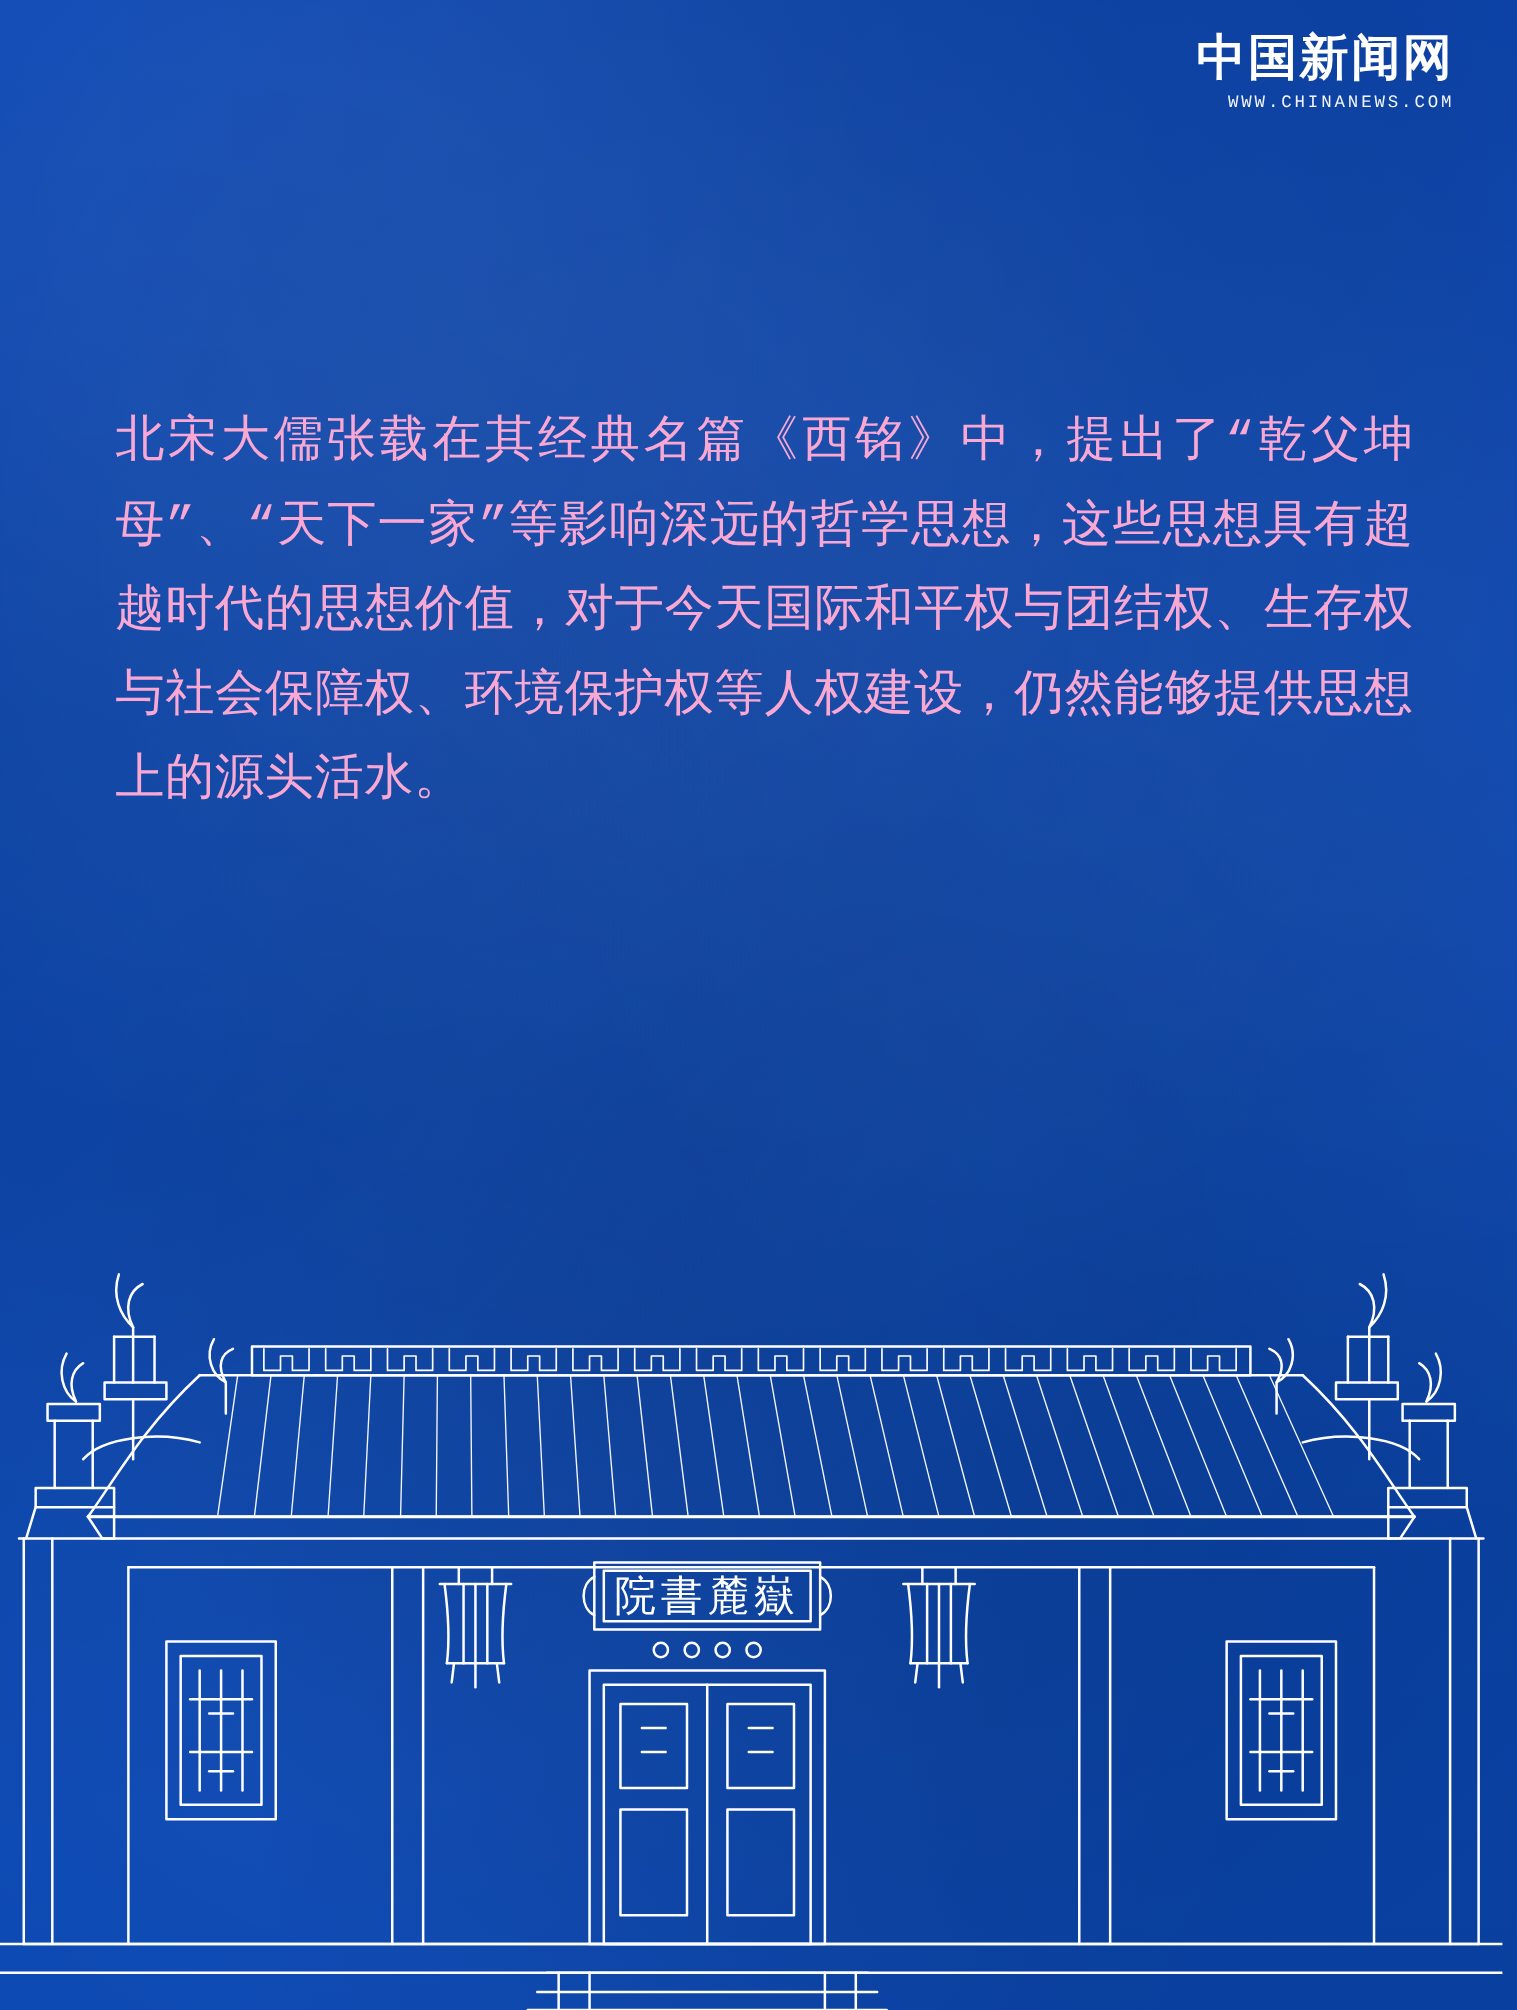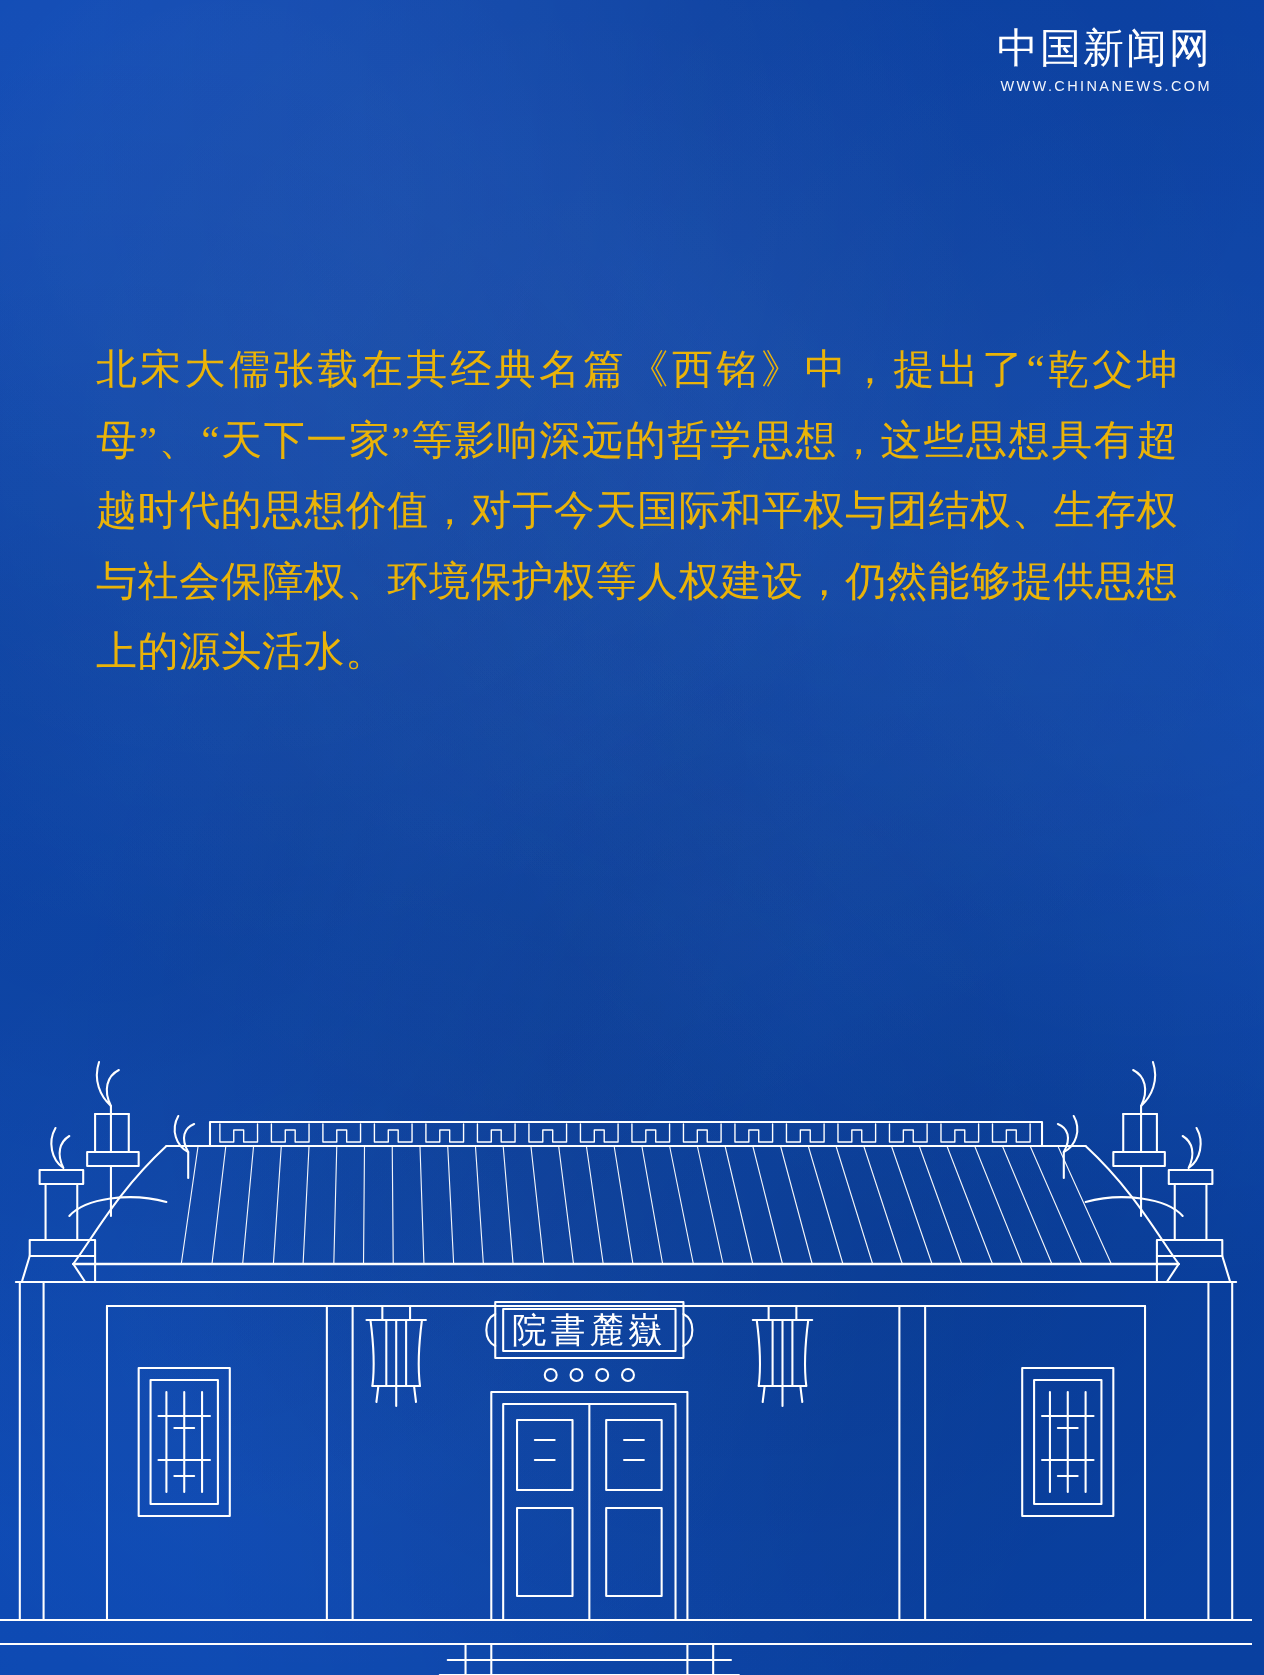--- a/index.html
+++ b/index.html
@@ -29,43 +29,43 @@
   .wrap{position:absolute;inset:0;}
 
   
   .logo{
     position:absolute;right:52px;top:26px;
     text-align:right;
     color:#fff;
   }
   .logo-cn{
     font-family:"DejaVu Serif","Liberation Serif",serif;
-    font-size:41px;font-weight:400;letter-spacing:2px;
+    font-size:41px;font-weight:700;letter-spacing:2px;
     line-height:1.1;white-space:nowrap;
     color:#ffffff;
     text-align:right;
   }
   .logo-url{
     margin-top:7px;
-    font-family:Liberation Sans, sans-serif;
+    font-family:Liberation Mono, monospace;
     font-size:14.5px;letter-spacing:2.4px;
     color:#f2f5fb;white-space:nowrap;margin-left:40px;
   }
 
   
   .quote{
     position:absolute;
     left:96px;right:86px;top:334px;
-    color:#eab308;
+    color:#f9a8d4;
     font-size:41px;
     line-height:1.72;
     letter-spacing:0.5px;
     text-align:justify;
     text-align-last:left;
-    font-family:Liberation Serif, serif;
+    font-family:Liberation Mono, monospace;
   }
 
   
   .attrib{
     position:absolute;
     left:96px;right:86px;top:880px;
     text-align:right;
     color:#ffffff;
     font-size:27px;
     line-height:1.62;

